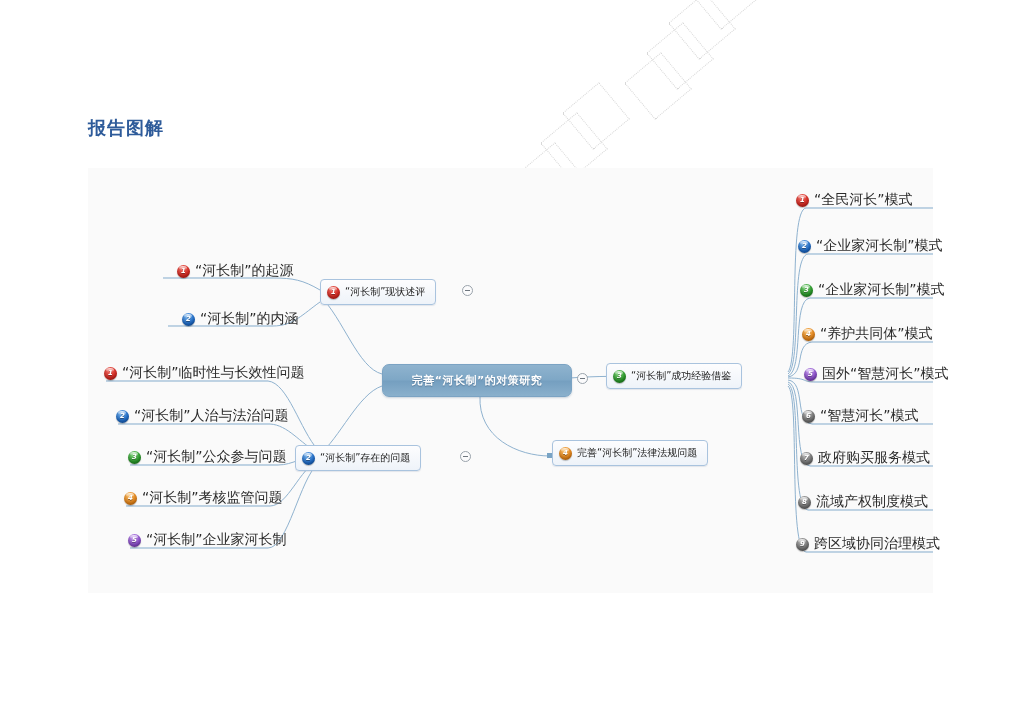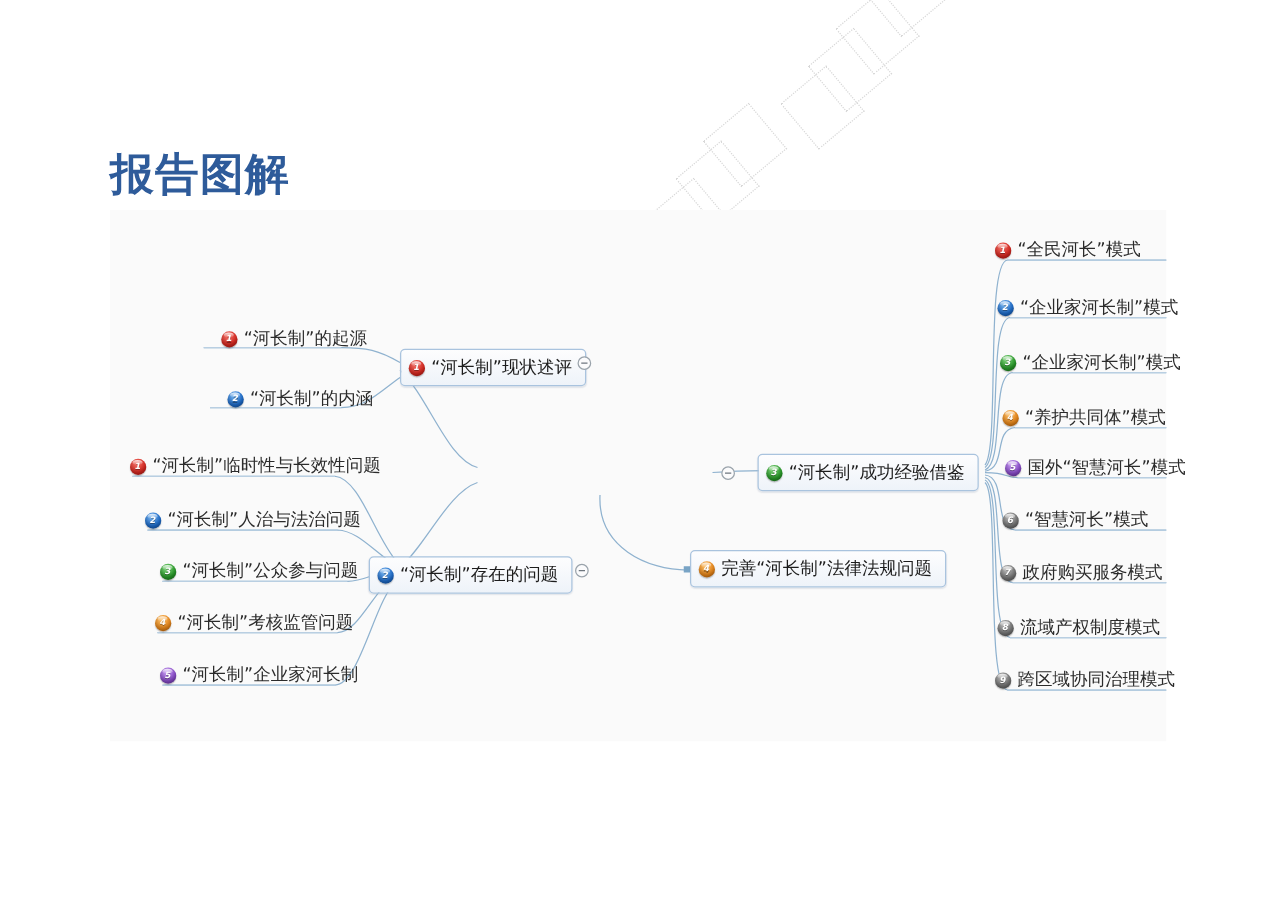--- a/index.html
+++ b/index.html
@@ -19,21 +19,21 @@
   #watermark .wm-sq{
     position:absolute;
     width:46px;height:46px;
     border:1px dotted #d8d8d8;
     transform:rotate(-40deg);
   }
   
   #page-title{
     position:absolute; left:88px; top:116px;
     font-family:"DejaVu Serif","Liberation Serif",serif;
-    font-size:35px; font-weight:700; color:#2e5b9a;
+    font-size:18px; font-weight:700; color:#2e5b9a;
     letter-spacing:1px; z-index:3;
   }
   
   #mindmap-canvas{
     position:absolute; left:88px; top:168px;
     width:845px; height:425px;
     background:#fafafa;
     z-index:1;
   }
   #wires{position:absolute;left:0;top:0;width:845px;height:425px;}
@@ -52,21 +52,21 @@
     padding:5px 10px 5px 6px;
     box-shadow:0 1px 1px rgba(120,140,165,.18);
   }
   .node-plain{
     background:transparent; border:0; padding:2px 4px 2px 2px;
   }
   .node-label{
     font-size:14px; color:#2b2b2b; margin-left:5px;
     font-family:"DejaVu Sans","Liberation Sans",sans-serif;
   }
-  .node-box .node-label{font-size:14px;color:#1d1d1d;}
+  .node-box .node-label{font-size:10px;color:#1d1d1d;}
   
   #central-node{
     position:absolute; left:294px; top:196px;
     width:188px; height:31px;
     border-radius:7px;
     background:linear-gradient(to bottom,#8fb3ce 0%,#7ea7c6 48%,#759fc0 52%,#8ab0cc 100%);
     border:1px solid #7ba3c3;
     display:flex;align-items:center;justify-content:center;
     box-shadow:0 1px 2px rgba(90,120,150,.3);
     z-index:4;
@@ -172,20 +172,23 @@
       <path d="M722 130 L 858 130" stroke="#b9cfe2"></path>
       <path d="M724 174 L 858 174" stroke="#b9cfe2"></path>
       <path d="M726 214 L 858 214" stroke="#b9cfe2"></path>
       <path d="M724 256 L 858 256" stroke="#b9cfe2"></path>
       <path d="M722 298 L 858 298" stroke="#b9cfe2"></path>
       <path d="M720 342 L 858 342" stroke="#b9cfe2"></path>
       <path d="M718 384 L 858 384" stroke="#b9cfe2"></path>
     </g>
   </svg>
 
+  <div id="central-node">
+    <span class="central-label">完善“河长制”的对策研究</span>
+  </div>
 
   <div class="toggle" style="left:374px;top:117px;">
       <i></i>
     </div>
   <div class="toggle" style="left:372px;top:283px;">
       <i></i>
     </div>
   <div class="toggle" style="left:489px;top:205px;">
       <i></i>
     </div>

